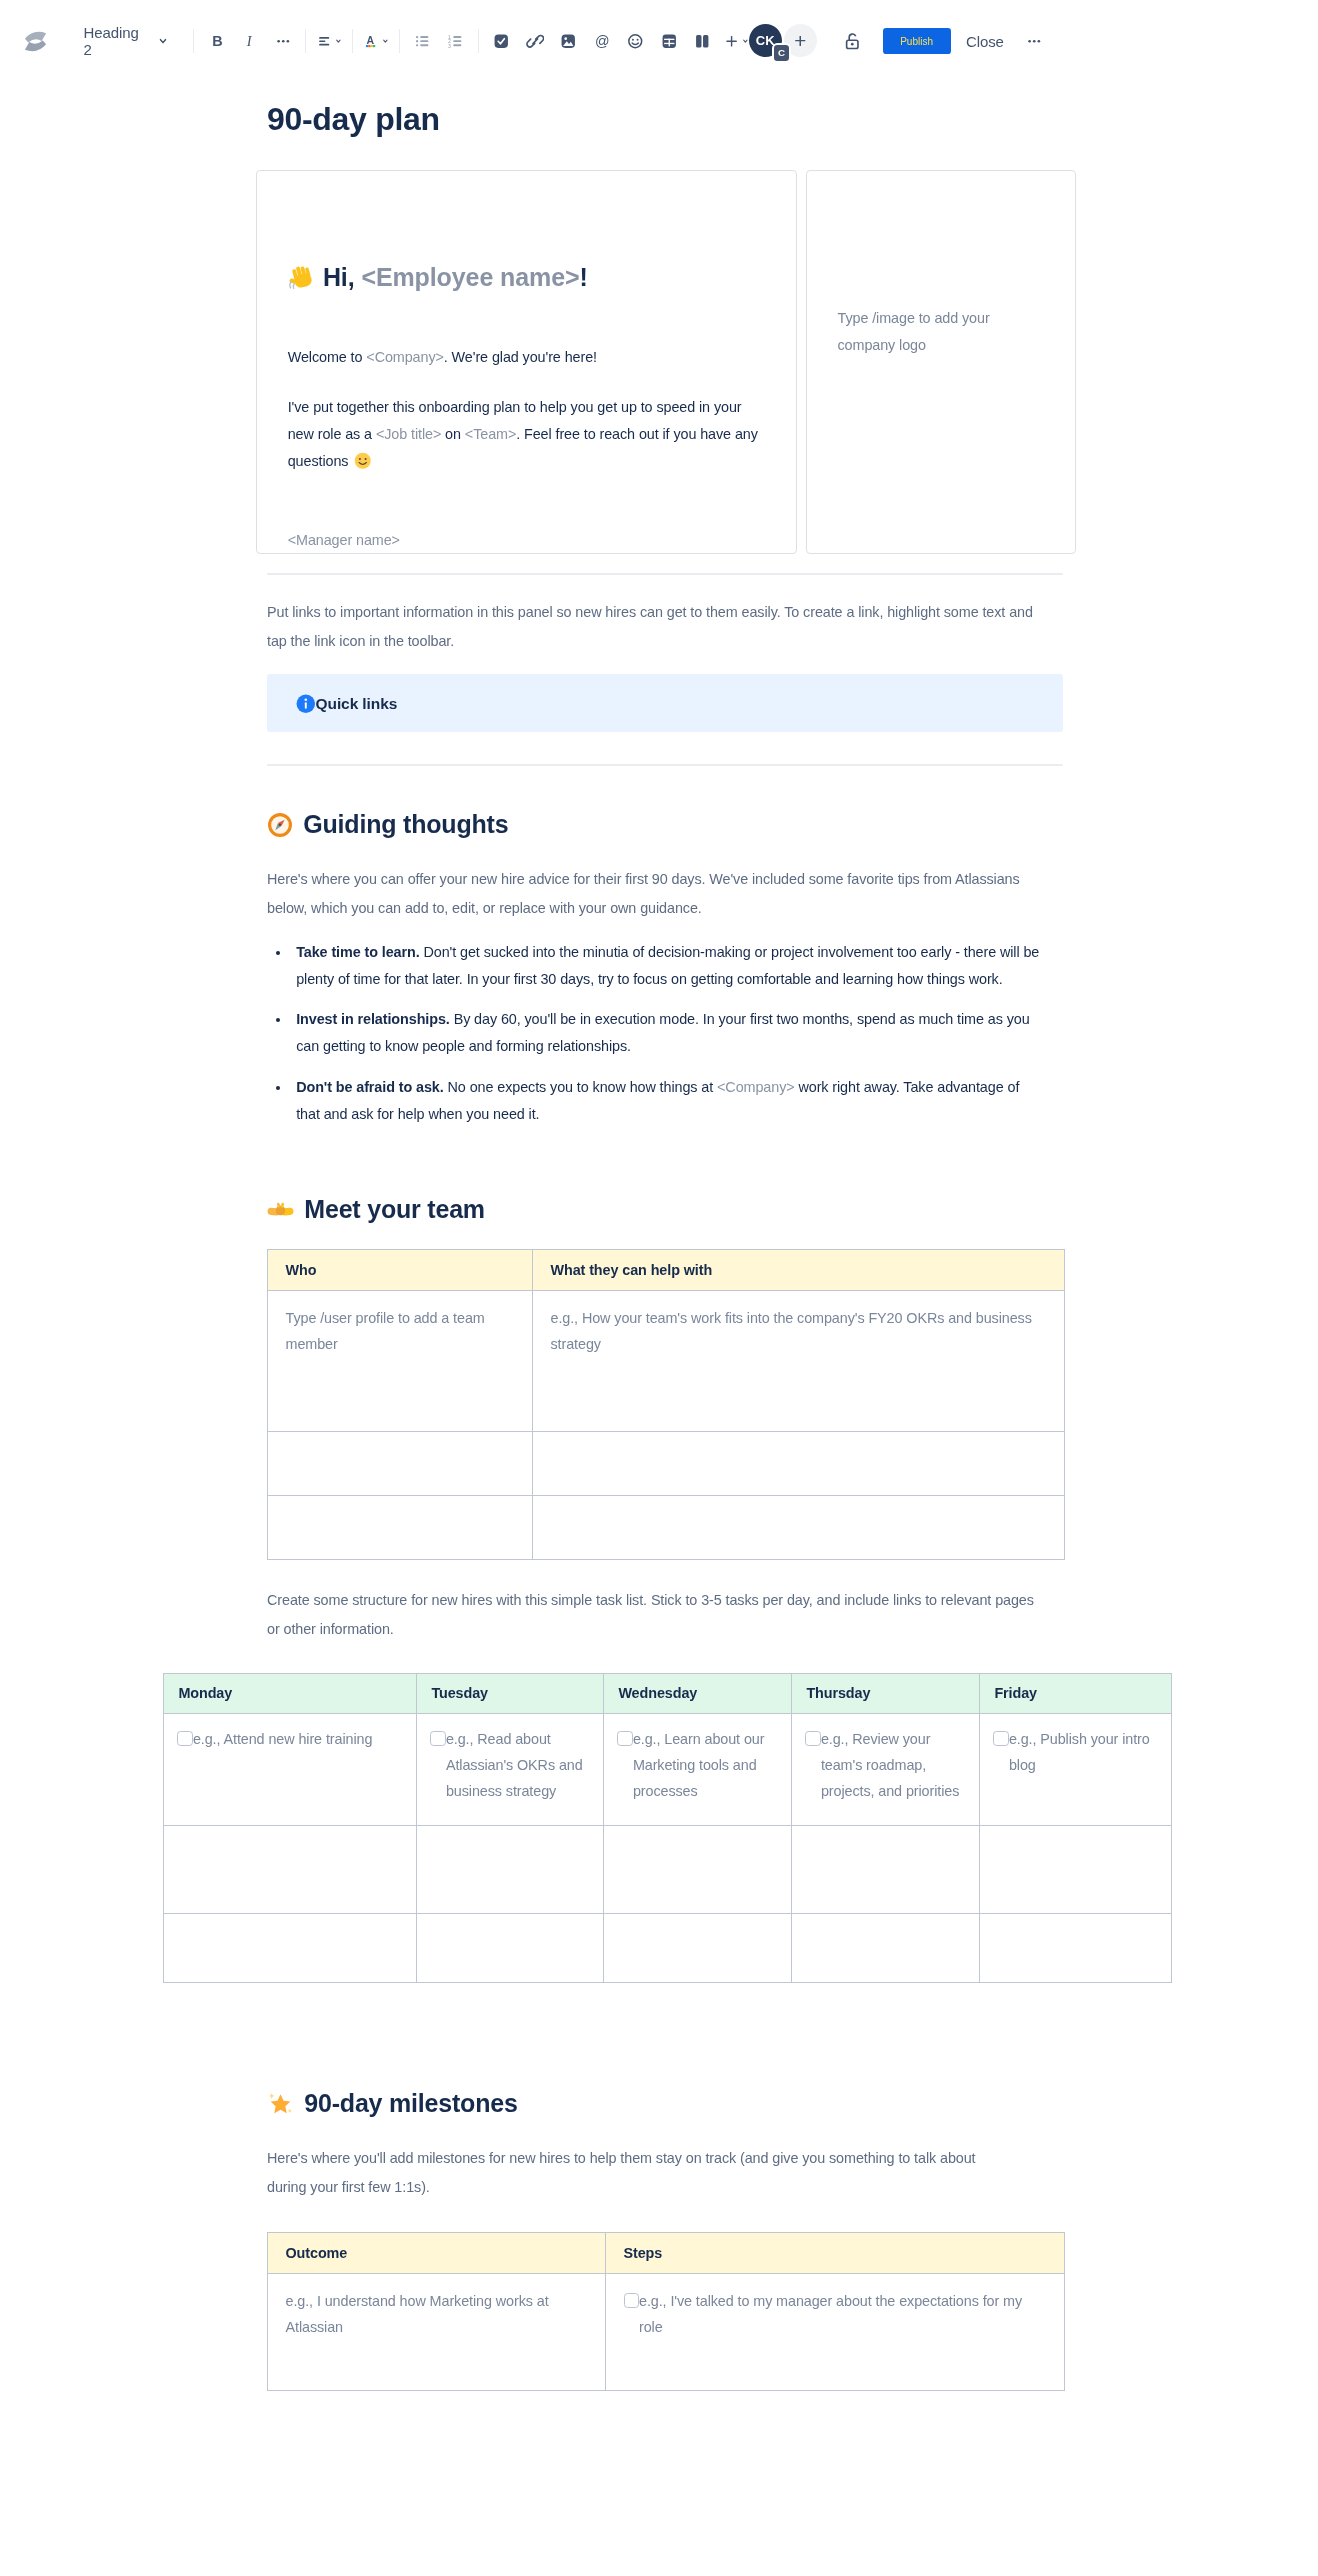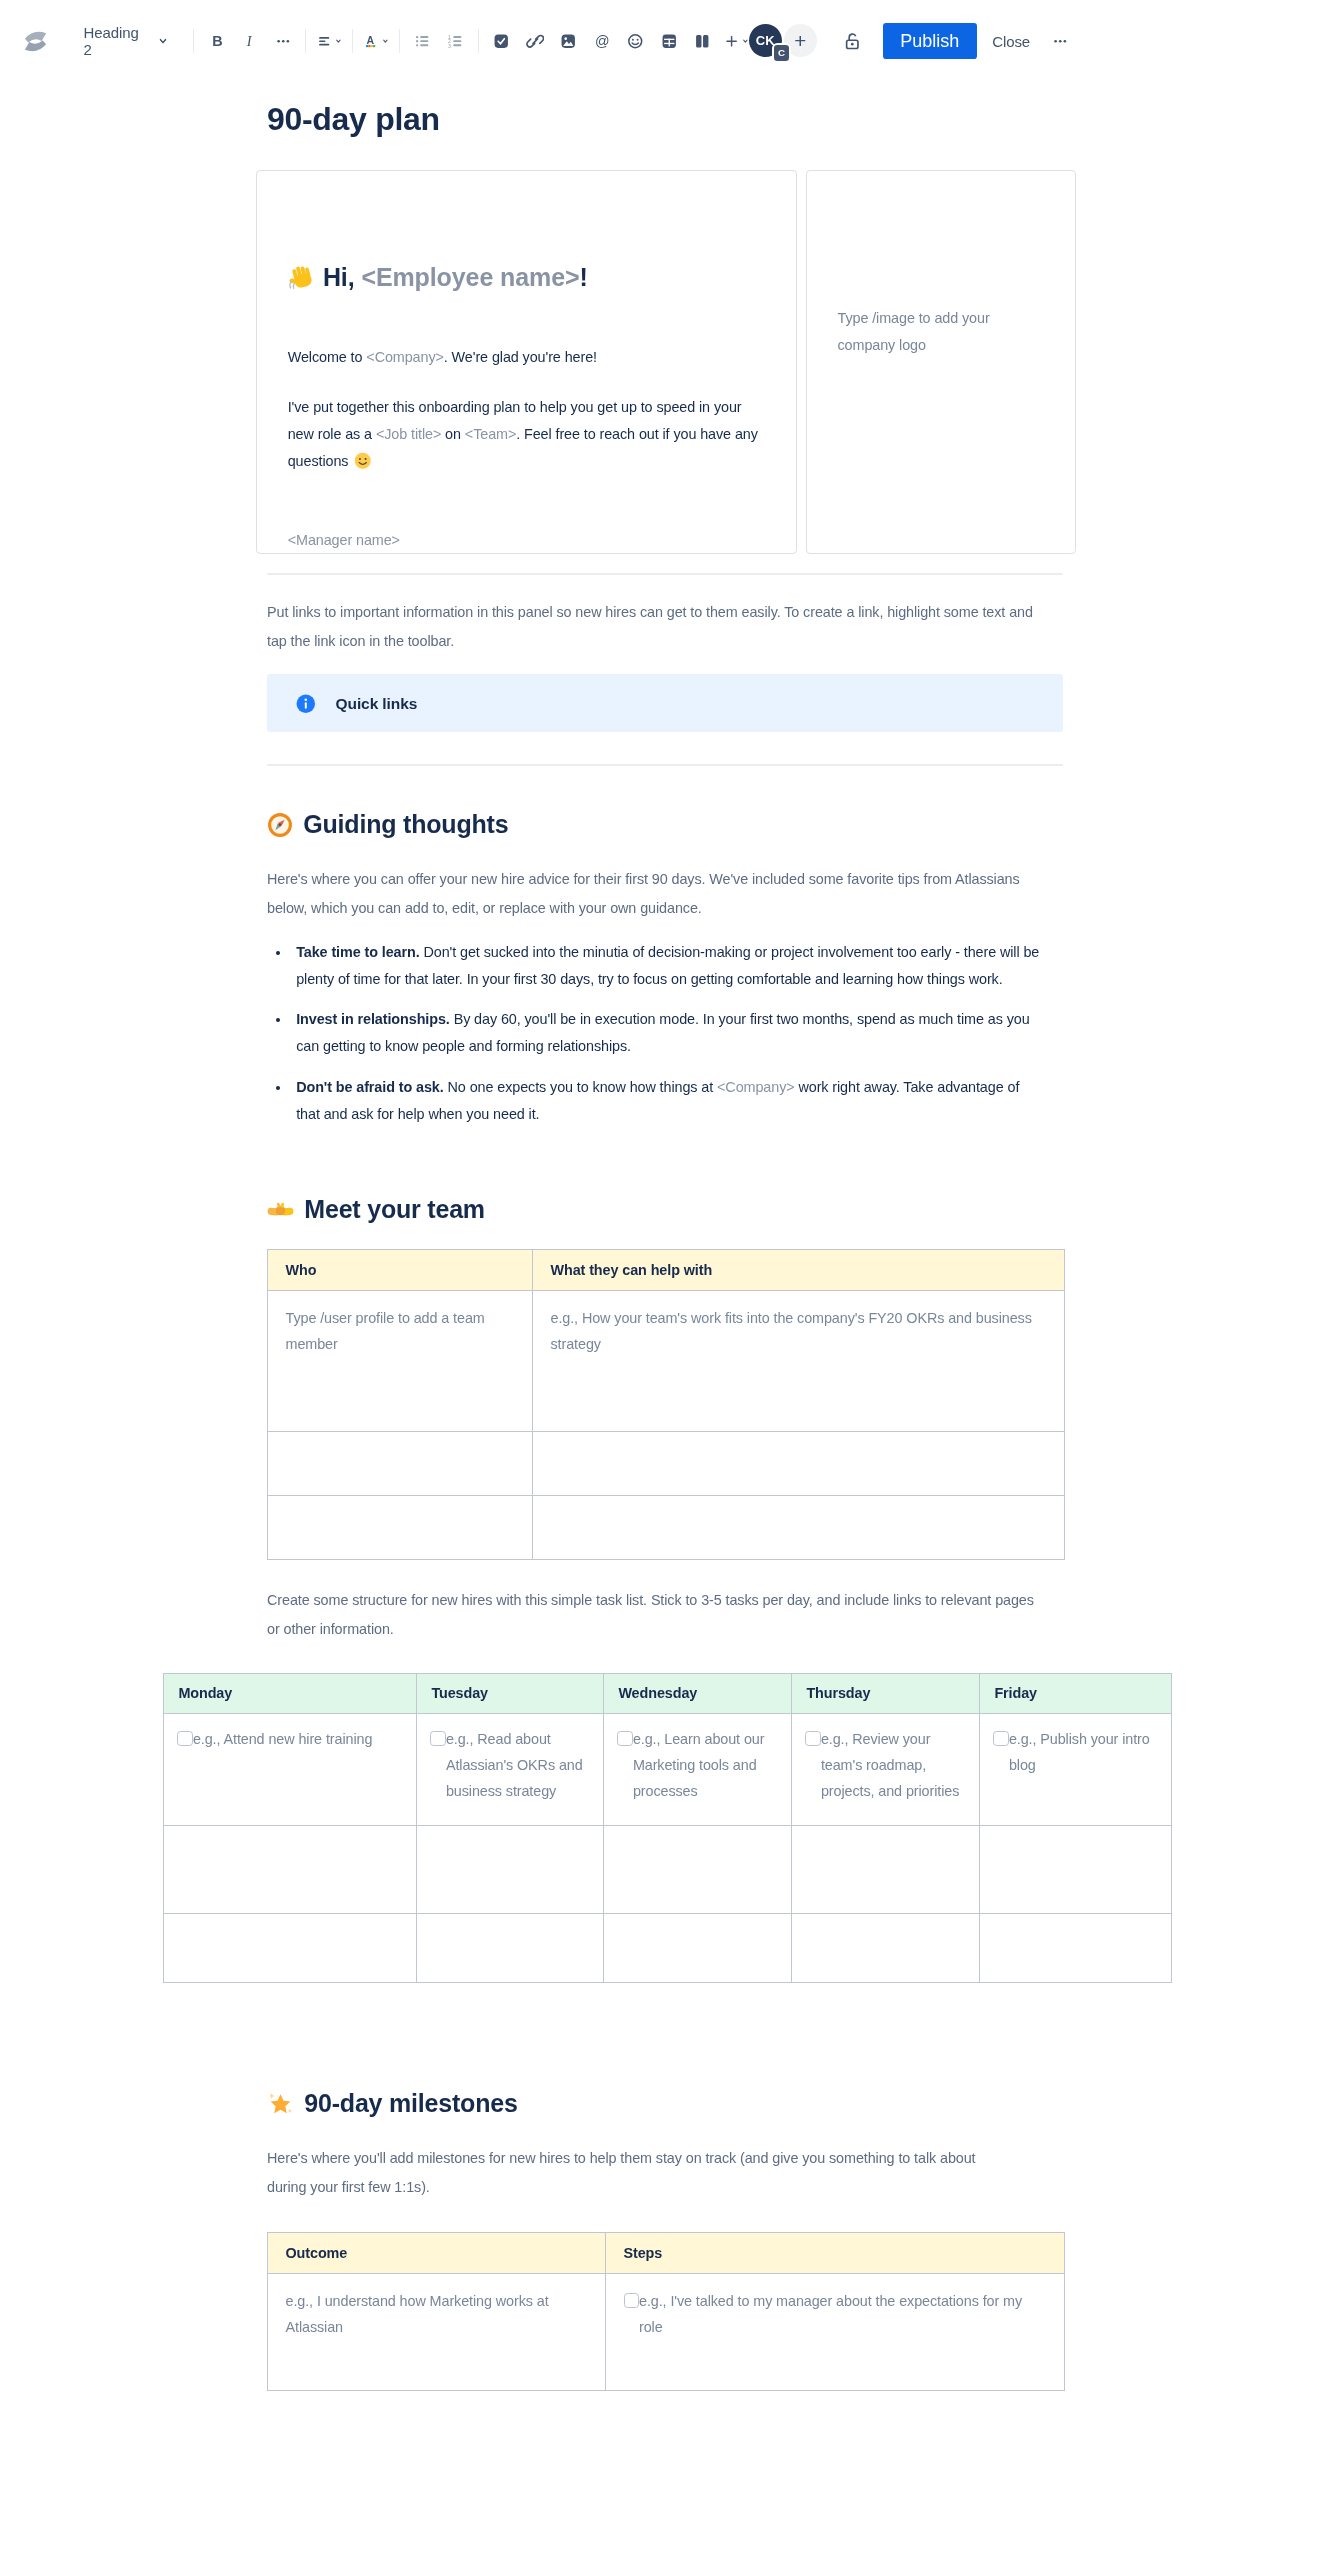--- a/index.html
+++ b/index.html
@@ -29,22 +29,22 @@
   .avatar { position:absolute; left:0; top:1.5px; width:33px; height:33px; border-radius:50%;
     background:#253858; color:#fff; font-size:13px; font-weight:bold;
     display:flex; align-items:center; justify-content:center; letter-spacing:0; }
   .plus-circle { position:absolute; left:35px; top:1.5px; width:33px; height:33px; border-radius:50%;
     background:#F1F2F4; color:#44546F; font-size:20.6px; font-weight:300;
     display:flex; align-items:center; justify-content:center; }
   .avatar-badge { position:absolute; left:23px; top:20.6px; width:19.6px; height:19.6px; border-radius:5.2px;
     background:#44546F; border:2.1px solid #fff; color:#fff; font-size:9.8px; font-weight:bold;
     display:flex; align-items:center; justify-content:center; letter-spacing:0; }
   .lock-btn { margin-right:17.5px; }
-  .publish-btn { background:#0C66E4; color:#ffffff; border:none; border-radius:3.1px;
-    font-family:inherit; font-size:18px; padding:7.7px 17.5px; cursor:pointer; margin-right:15.5px; }
+  .publish-btn { background:#0C66E4; color:#fde047; border:none; border-radius:3.1px;
+    font-family:inherit; font-size:10px; padding:7.7px 17.5px; cursor:pointer; margin-right:15.5px; }
   .close-btn { font-size:15px; color:#44546F; cursor:pointer; margin-right:17.5px; }
   
   .content { width:796px; margin-left:267px; }
   h1.page-title { font-size:32px; font-weight:600; letter-spacing:-0.3px; margin-top:18.5px; }
   
   .layout-row { display:flex; gap:8.8px; width:821px; margin-left:-11.3px; margin-top:32px; }
   .panel { border:1px solid #DCDFE4; border-radius:4.1px; height:384px; padding:64px 31px; }
   .panel-welcome { width:541px; }
   .panel-logo { width:270px; }
   .panel-welcome h2 { font-size:25px; font-weight:600; margin-top:28px; display:flex; align-items:center; gap:8.2px; }
@@ -56,21 +56,21 @@
   .sig { margin-top:52px; color:#8993A4; }
   .panel-logo p { margin-top:70px; font-size:14.4px; line-height:27px; color:#7A869A; }
   .inline-emoji { vertical-align:-3.6px; margin-left:2.1px; }
   
   hr.div { border:none; height:2.1px; background:#EBECF0; border-radius:1px; margin-top:19.6px; }
   hr.div2 { margin-top:32px; }
   .helper { font-size:14.4px; line-height:29px; color:#5E6C84; }
   .intro-links { margin-top:23px; max-width:768px; }
   
   .quicklinks { background:#E9F2FF; border-radius:3.1px; padding:20.6px 29px 18.5px; margin-top:17.5px; }
-  .ql-title-row { display:flex; align-items:center; gap:20px; }
+  .ql-title-row { display:flex; align-items:center; gap:0; }
   .ql-title { font-size:15.5px; font-weight:bold; }
   .quicklinks ul { margin-top:13.4px; padding-left:62px; }
   .quicklinks li { font-size:14.4px; line-height:29px; padding-left:4.1px; }
   
   h2.sec { font-size:25px; font-weight:600; display:flex; align-items:center; gap:10.3px; letter-spacing:-0.2px; }
   .sec-guiding { margin-top:44px; }
   .sec-team { margin-top:67px; }
   .sec-week { margin-top:82px; }
   .sec-miles { margin-top:106px; }
   .sec-p { margin-top:26px; }

